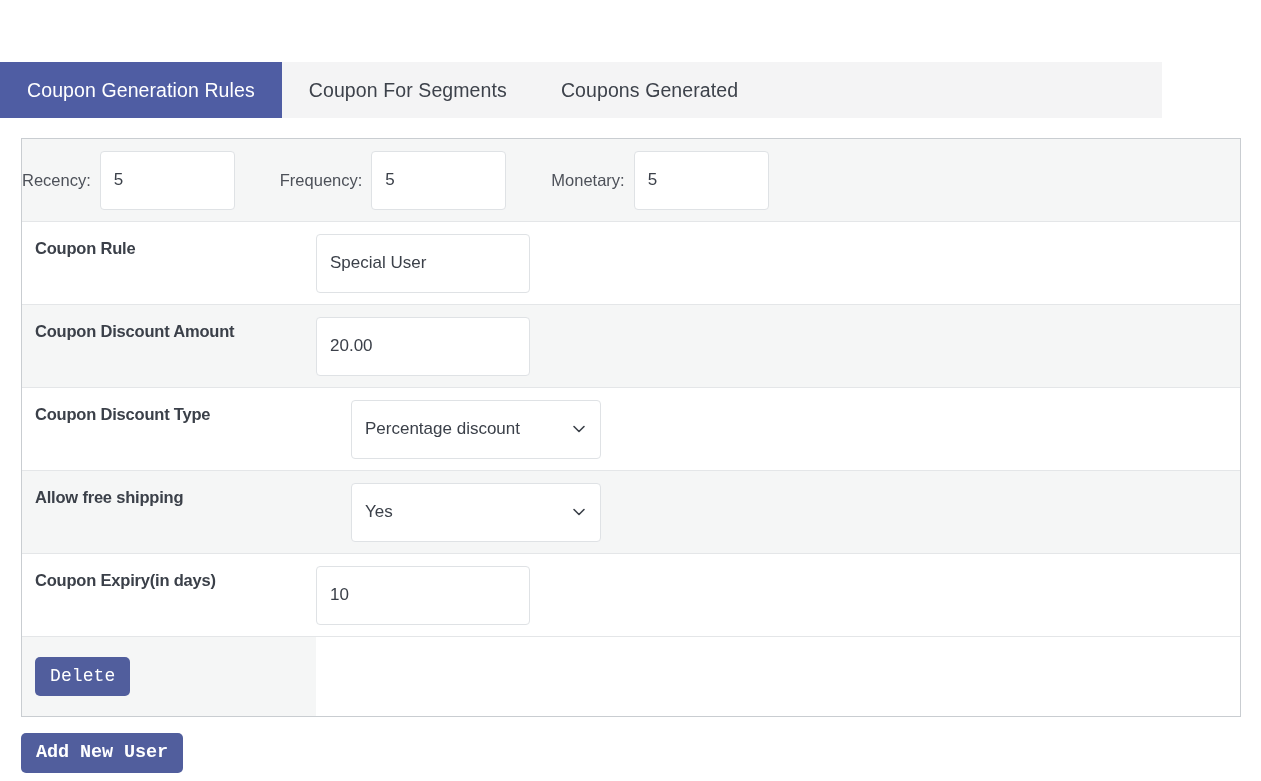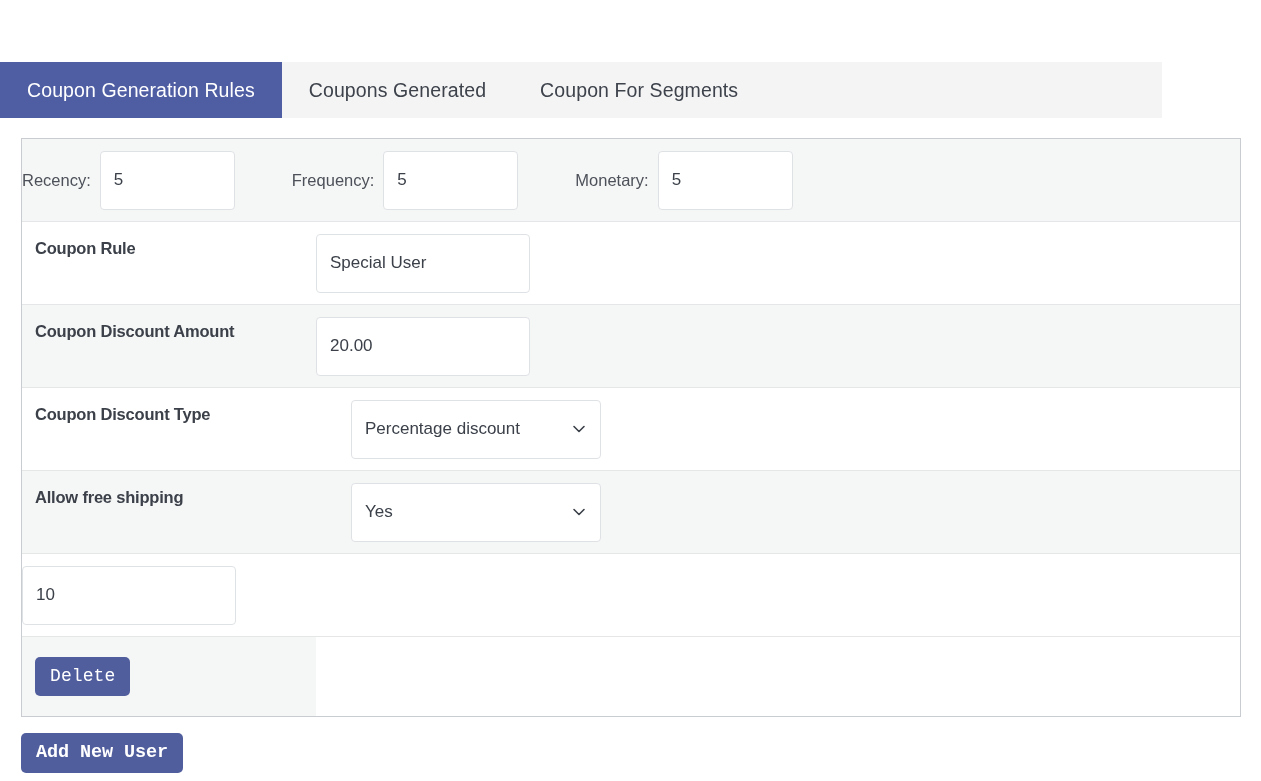--- a/index.html
+++ b/index.html
@@ -131,21 +131,21 @@
     width: 16px;
     height: 16px;
     pointer-events: none;
   }
   .chev svg { display: block; }
 
   
   .rfm-fields {
     display: flex;
     align-items: center;
-    gap: 12px;
+    gap: 0;
   }
   .rfm-group {
     display: flex;
     align-items: center;
   }
   .rfm-label {
     font-size: 16.5px;
     color: #4d5159;
     margin-right: 9px;
     white-space: nowrap;
@@ -203,24 +203,24 @@
   }
 </style>
 </head>
 <body>
 
 <div class="tabbar">
   <div class="tab active">
     <span>Coupon Generation Rules</span>
   </div>
   <div class="tab">
+    <span>Coupon For Segments</span>
+  </div>
+  <div class="tab">
     <span>Coupons Generated</span>
-  </div>
-  <div class="tab">
-    <span>Coupon For Segments</span>
   </div>
 </div>
 
 <div class="rules-table">
 
   <div class="row shaded rfm">
     <div class="field-cell">
       <div class="rfm-fields">
         <div class="rfm-group">
           <span class="rfm-label">Recency:</span>
@@ -278,20 +278,21 @@
         <span class="chev">
           <svg viewBox="0 0 16 16" width="16" height="16">
             <path d="M3 5.5 L8 10.5 L13 5.5" fill="none" stroke="#3b4049" stroke-width="1.6" stroke-linecap="round" stroke-linejoin="round"></path>
           </svg>
         </span>
       </div>
     </div>
   </div>
 
   <div class="row">
+    <div class="label-cell">Coupon Expiry(in days)</div>
     <div class="field-cell">
       <input class="txt" type="text" value="10" style="">
     </div>
   </div>
 
   <div class="row delete-row">
     <div class="delete-cell">
       <button class="btn btn-delete" type="button">Delete</button>
     </div>
     <div class="delete-rest"></div>

